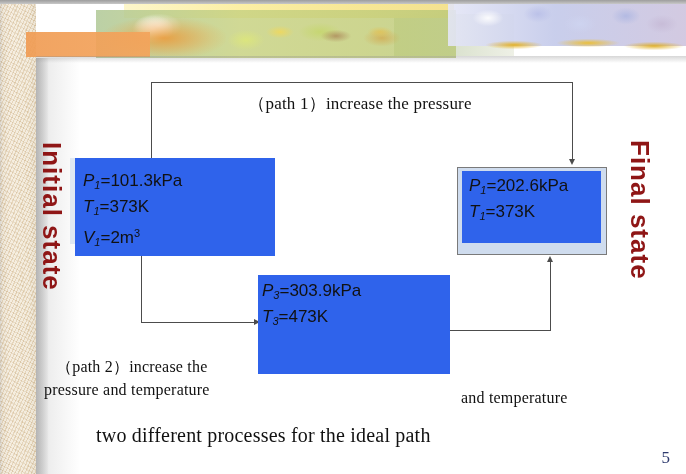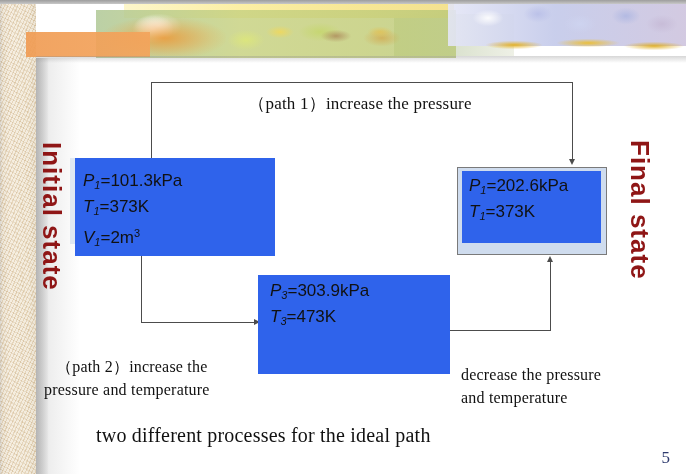--- a/index.html
+++ b/index.html
@@ -176,21 +176,21 @@
   }
   #box-final {
     left: 462px; top: 171px;
     width: 139px; height: 72px;
     padding: 4px 0 0 7px;
   }
 
   #box-mid {
     left: 258px; top: 275px;
     width: 192px; height: 99px;
-    padding: 5px 0 0 12px;
+    padding: 5px 0 0 4px;
   }
 
   
   .conn { position: absolute; background: #4c4c4c; }
   .conn-h { height: 1px; }
   .conn-v { width: 1px; }
   .arrow-down {
     position: absolute;
     width: 0; height: 0;
     border-left: 3px solid transparent;
@@ -324,21 +324,21 @@
       <i>T</i><sub>3</sub>=<span>473K</span>
     </div>
   </div>
 
   <div class="body-text" id="path2-caption">
     <span>（path 2）increase the</span>
     <span class="l2">pressure and temperature</span>
   </div>
 
   <div class="body-text" id="decrease-caption">
-    <span>decrease the pressure</span><br>
+    <br>
     <span>and temperature</span>
   </div>
 
   <div class="body-text" id="slide-title">two different processes for the ideal path</div>
 
   <div id="page-number">5</div>
 
 </div>
 
 </body></html>

